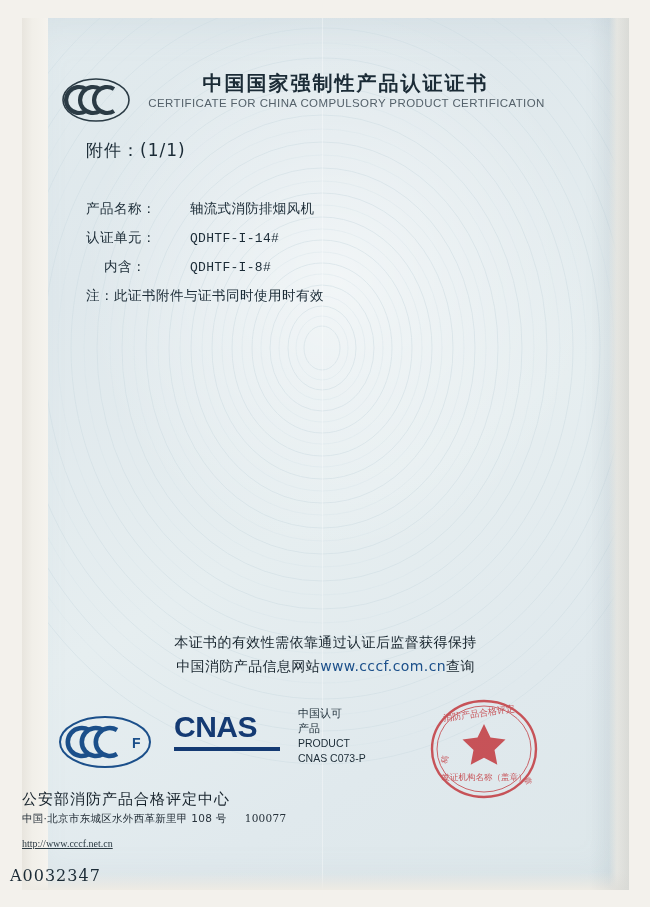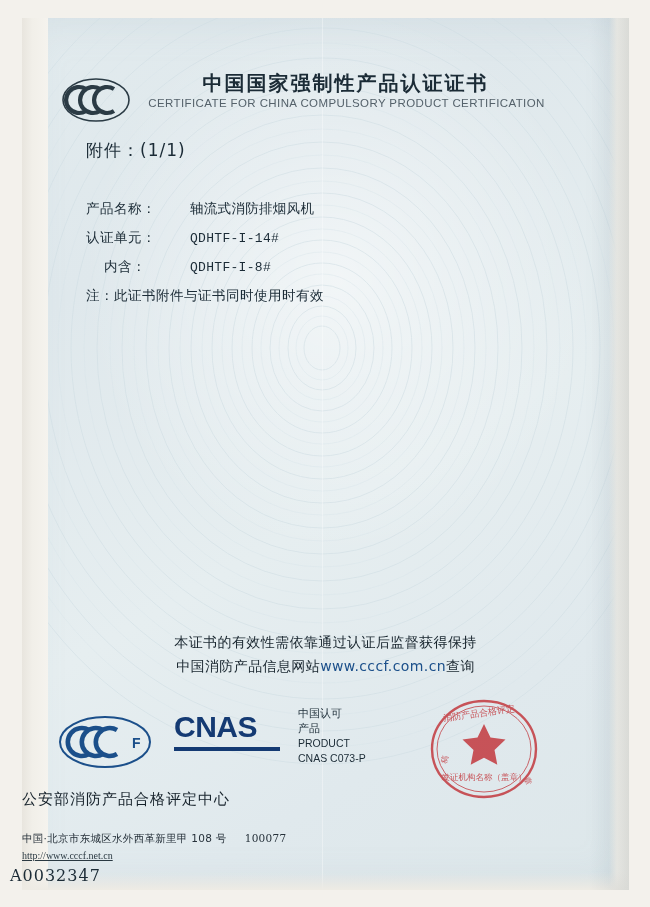--- a/index.html
+++ b/index.html
@@ -239,32 +239,32 @@
   .footer-org {
     font-family: "DejaVu Sans", sans-serif;
     font-size: 15px;
     color: #16222b;
     letter-spacing: 1px;
   }
   .footer-addr {
     font-family: "DejaVu Sans", sans-serif;
     font-size: 10.5px;
     color: #26313a;
-    margin-top: 23px;
+    margin-top: 3px;
     letter-spacing: 0.3px;
   }
   .footer-addr .zip {
     margin-left: 18px;
     font-family: "DejaVu Serif", serif;
   }
   .footer-url {
     font-family: "Liberation Serif", serif;
     font-size: 10px;
     color: #2a3942;
-    margin-top: 4px;
+    margin-top: 12px;
     text-decoration: underline;
   }
   .serial {
     position: absolute;
     left: 10px;
     bottom: 22px;
     font-family: "DejaVu Serif", serif;
     font-size: 16px;
     color: #1b2b36;
     letter-spacing: 1px;

